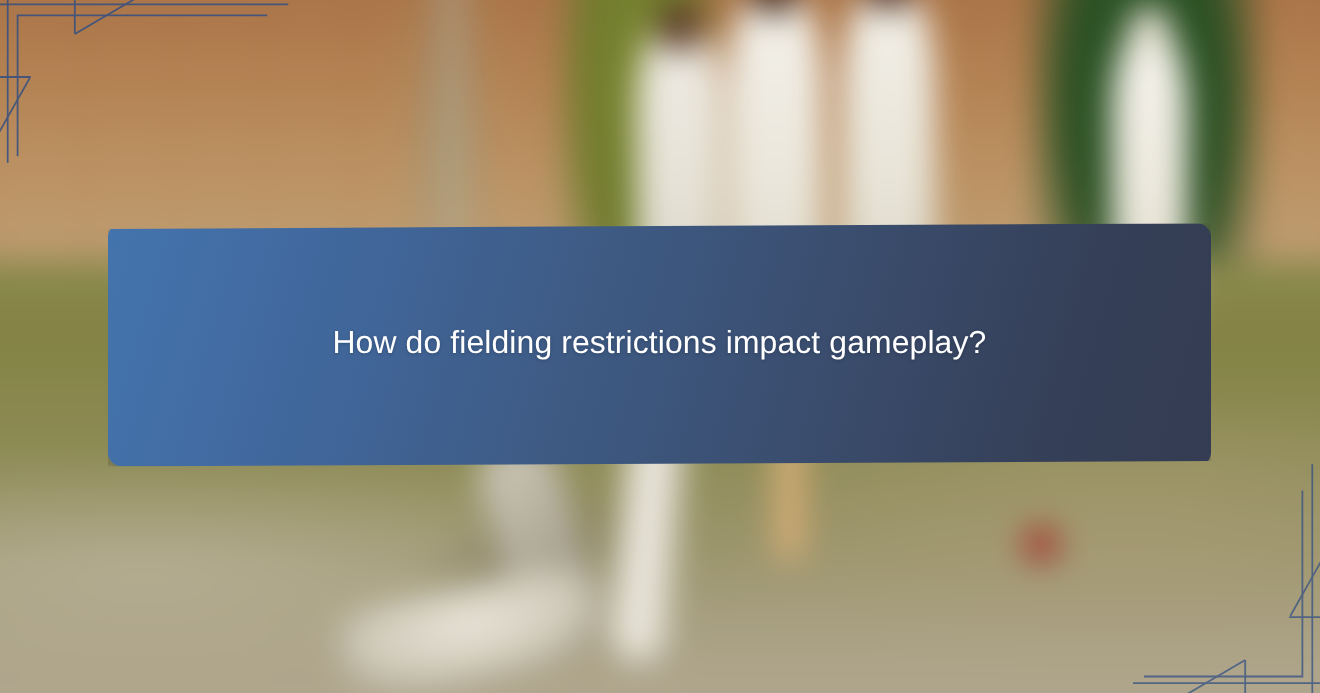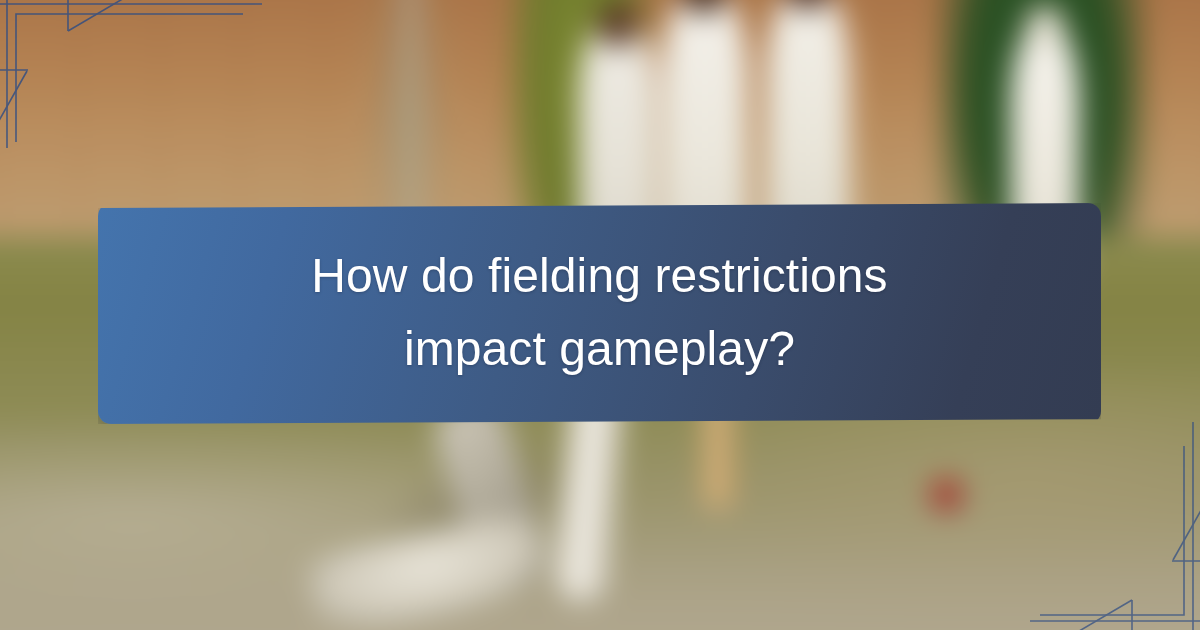--- a/index.html
+++ b/index.html
@@ -159,21 +159,21 @@
     justify-content: center;
   }
   #card-inner {
     width: 86%;
     text-align: center;
     padding-bottom: 2px;
   }
   #question {
     margin: 0;
     color: #ffffff;
-    font-size: 48px;
+    font-size: 29px;
     font-weight: 300;
     line-height: 1.52;
     letter-spacing: .1px;
     max-width: 640px;
     margin: 0 auto;
     text-shadow: 0 1px 3px rgba(15,22,38,.28);
   }
 </style>
 </head>
 <body>

